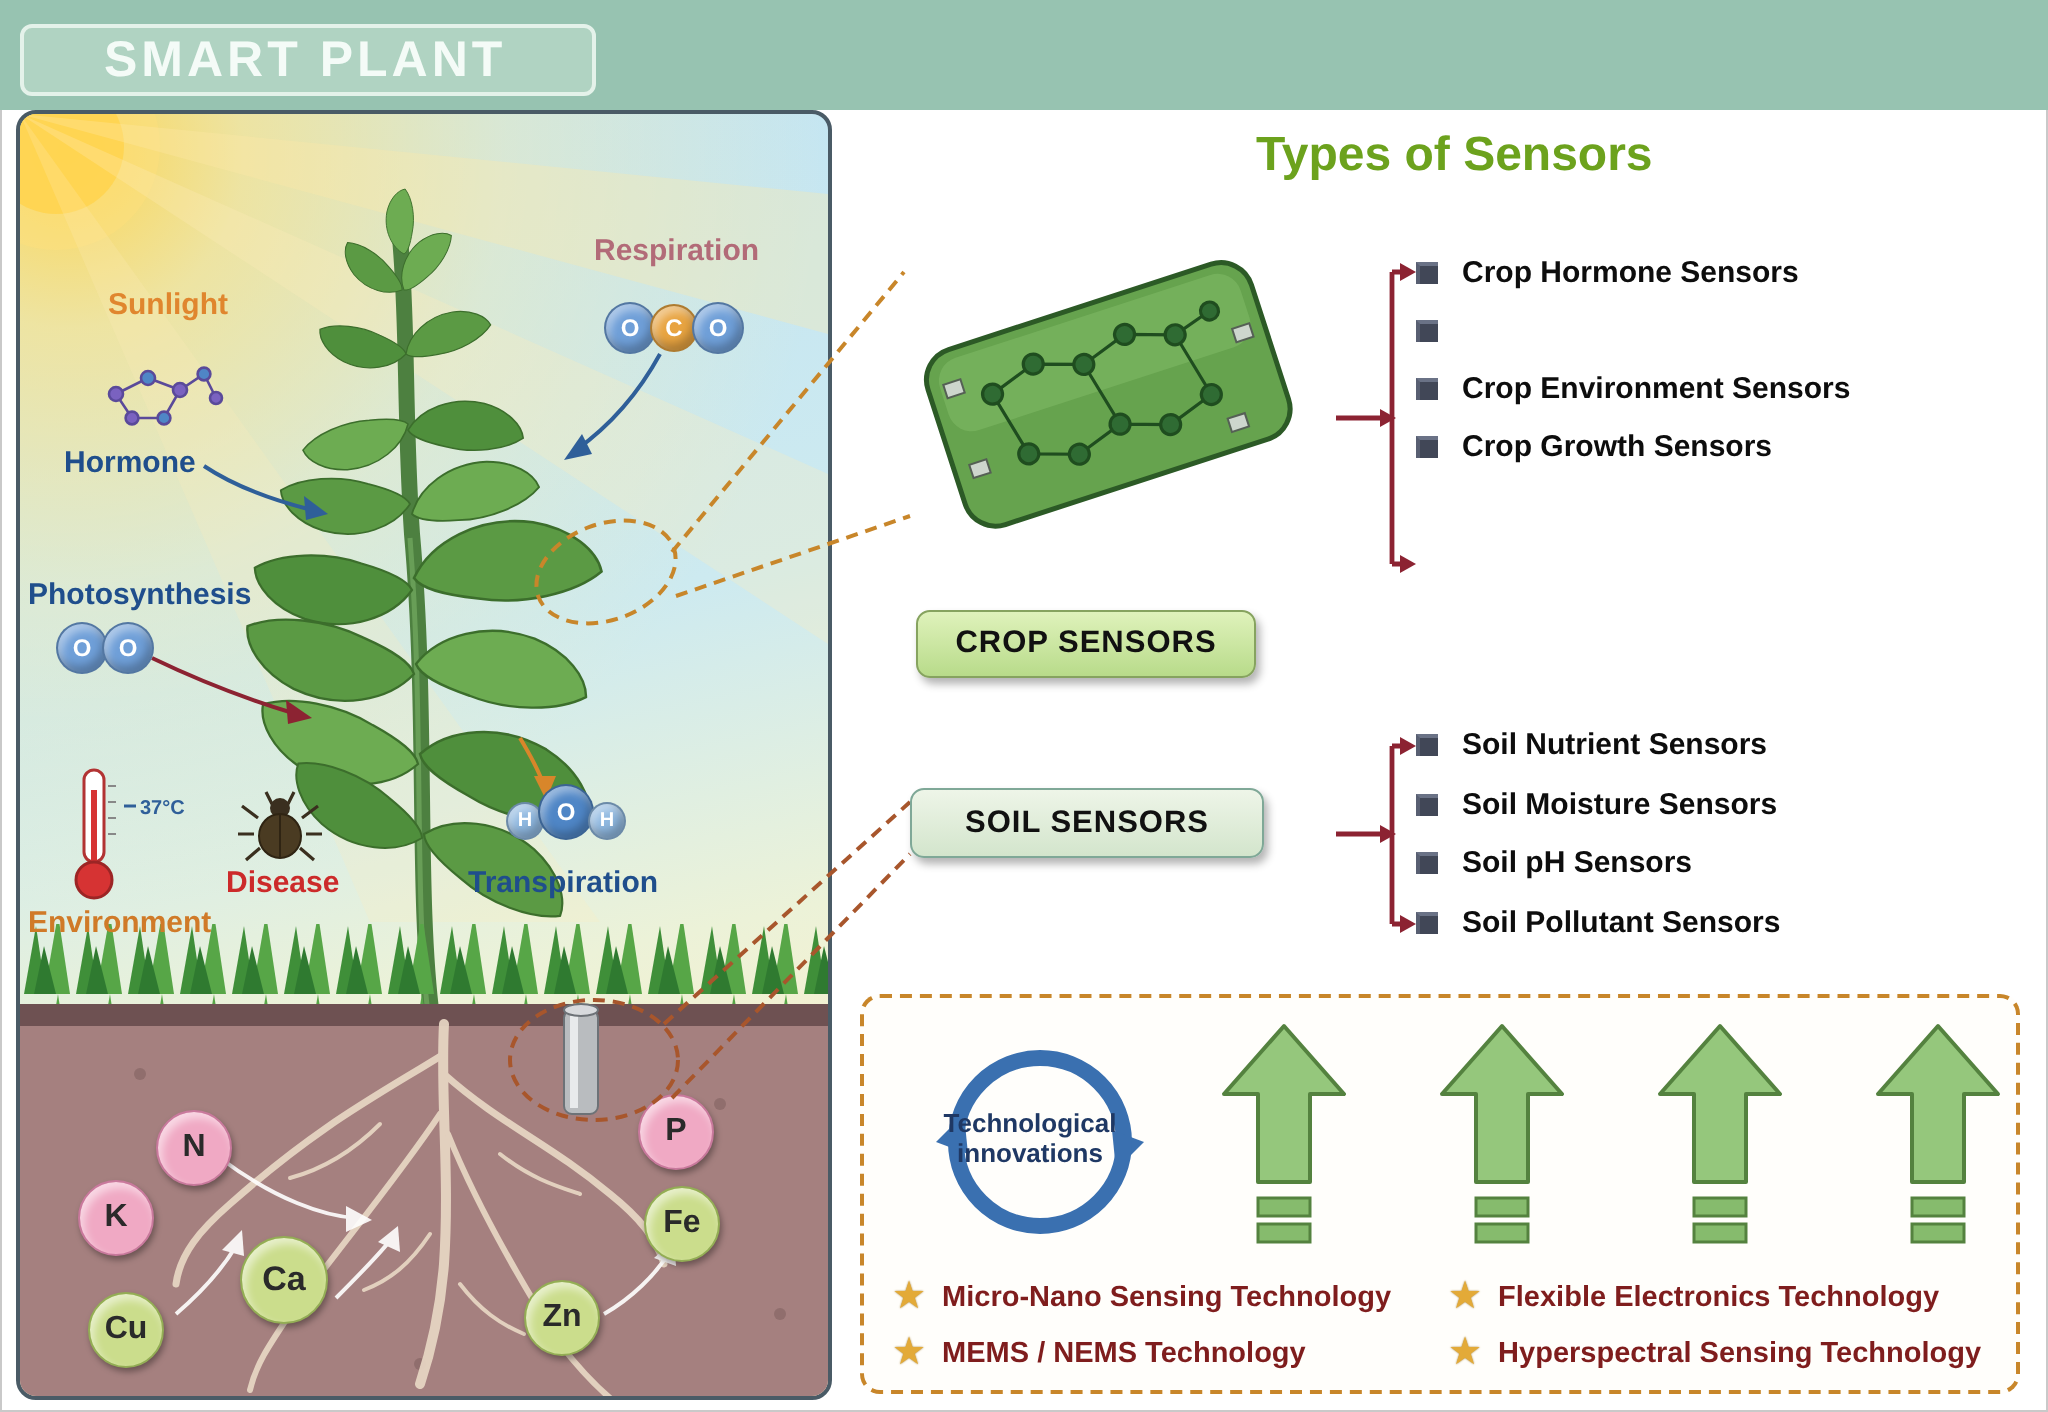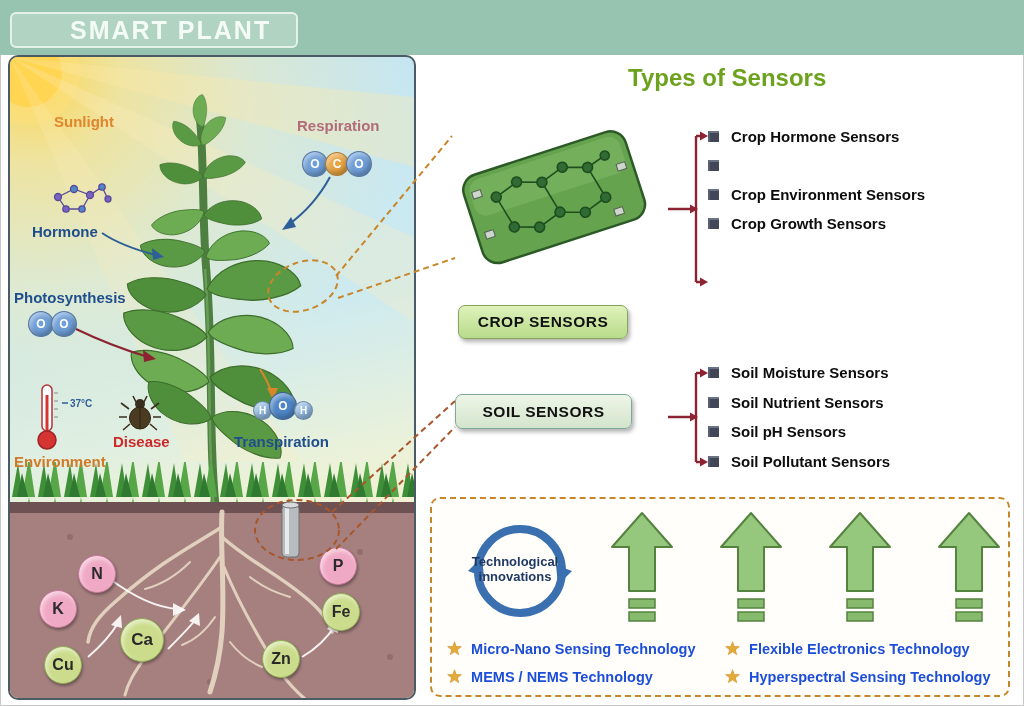--- a/index.html
+++ b/index.html
@@ -2,30 +2,30 @@
 <html><head>
 <meta charset="utf-8">
 <style>
   html,body{margin:0;padding:0;background:#e9e9e9;}
   .page{position:relative;width:1024px;height:706px;background:#ffffff;overflow:hidden;
         font-family:"Liberation Sans","DejaVu Sans",sans-serif;box-shadow:inset 0 0 0 1px #c9c9c9;}
   
   .topbar{position:absolute;left:0;top:0;width:1024px;height:55px;background:#97c3b1;}
   .title-box{position:absolute;left:10px;top:12px;width:288px;height:36px;background:#b0d3c2;
              border:2px solid #e4f2ea;border-radius:6px;box-sizing:border-box;display:flex;
-             align-items:center;padding-left:58px;color:#f4fbf7;font-size:25px;font-weight:bold;letter-spacing:2px;}
+             align-items:center;padding-left:40px;color:#f4fbf7;font-size:25px;font-weight:bold;letter-spacing:2px;}
   
   .plant-panel{position:absolute;left:8px;top:55px;width:408px;height:645px;box-sizing:border-box;
       border:2px solid #4a5b66;border-radius:10px;overflow:hidden;
       background:
         radial-gradient(circle at 6% 3%, rgba(255,213,77,.95) 0%, rgba(255,227,128,.7) 12%, rgba(255,236,160,.35) 30%, rgba(255,242,186,0) 52%),
         linear-gradient(168deg,#c2e4f2 0%,#cdeaf0 42%,#ecf2d8 66%,#f4f0d0 76%,#f4f0d0 100%);}
   .plant-art{position:absolute;left:0;top:0;}
   .lbl{position:absolute;font-size:15px;font-weight:bold;white-space:nowrap;}
-  .lbl.orange{color:#e0862e;} .lbl.rose{color:#b26b78;} .lbl.blue{color:#1f4e8c;}
+  .lbl.orange{color:#e0862e;margin-top:31px;} .lbl.rose{color:#b26b78;} .lbl.blue{color:#1f4e8c;}
   .lbl.red{color:#cc2a2a;} .lbl.amber{color:#d07a28;}
   .molecule{position:absolute;display:flex;align-items:center;}
   .atom{border-radius:50%;display:flex;align-items:center;justify-content:center;color:#fff;
         font-weight:bold;font-size:12px;border:1px solid rgba(0,0,0,.25);
         box-shadow:inset -2px -3px 4px rgba(0,0,0,.25), inset 2px 3px 4px rgba(255,255,255,.45);}
   .atom.o{width:24px;height:24px;background:#6f9fd8;margin-left:-3px;}
   .atom.c{width:22px;height:22px;background:#e8a441;margin-left:-3px;}
   .atom.obig{width:26px;height:26px;background:#4f86c6;margin-left:-3px;}
   .atom.h{width:17px;height:17px;background:#8fb8e0;font-size:10px;margin-top:10px;margin-left:-3px;}
   .molecule .atom:first-child{margin-left:0;}
@@ -55,21 +55,21 @@
   
   .innovation-box{position:absolute;left:430px;top:497px;width:580px;height:200px;box-sizing:border-box;
         border:2.5px dashed #c8862a;border-radius:10px;background:#fffefb;}
   .cycle-icon{position:absolute;left:10px;top:8px;}
   .cycle-label{position:absolute;left:28px;top:56px;width:110px;text-align:center;font-size:13px;
         font-weight:bold;color:#1f3864;line-height:1.15;}
   .arrow-row{position:absolute;left:178px;top:12px;display:flex;gap:45px;}
   .tech-grid{position:absolute;left:14px;top:140px;width:556px;display:grid;grid-template-columns:278px 1fr;row-gap:9px;}
   .tech-item{display:flex;align-items:center;gap:8px;}
   .star{color:#e3aa38;font-size:19px;line-height:1;text-shadow:0 0 1px #9c7420;}
-  .tech-text{color:#1d4ed8;font-weight:bold;font-size:14.5px;white-space:nowrap;}
+  .tech-text{color:#7f1d1d;font-weight:bold;font-size:14.5px;white-space:nowrap;}
 </style>
 </head>
 <body>
 
 <div class="page">
 
   <div class="topbar">
     <div class="title-box">
       <span>SMART PLANT</span>
     </div>
@@ -311,25 +311,25 @@
 
   <svg class="bracket" style="left:664px;top:365px;" width="46" height="106" viewBox="0 0 46 106">
     <path d="M32,8 L32,97 M32,8 L36,8 M32,97 L36,97 M4,52 L26,52" stroke="#8c2332" stroke-width="2.4" fill="none"></path>
     <polygon points="36,3.5 36,12.5 44,8" fill="#8c2332"></polygon>
     <polygon points="36,92.5 36,101.5 44,97" fill="#8c2332"></polygon>
     <polygon points="26,47.5 26,56.5 34,52" fill="#8c2332"></polygon>
   </svg>
   <div class="sensor-list" id="soil-list" style="left:708px;top:358px;">
     <div class="sensor-item">
         <span class="bullet"></span>
+        <span class="item-text">Soil Nutrient Sensors</span>
+      </div>
+    <div class="sensor-item">
+        <span class="bullet"></span>
         <span class="item-text">Soil Moisture Sensors</span>
-      </div>
-    <div class="sensor-item">
-        <span class="bullet"></span>
-        <span class="item-text">Soil Nutrient Sensors</span>
       </div>
     <div class="sensor-item">
         <span class="bullet"></span>
         <span class="item-text">Soil pH Sensors</span>
       </div>
     <div class="sensor-item">
         <span class="bullet"></span>
         <span class="item-text">Soil Pollutant Sensors</span>
       </div>
   </div>

